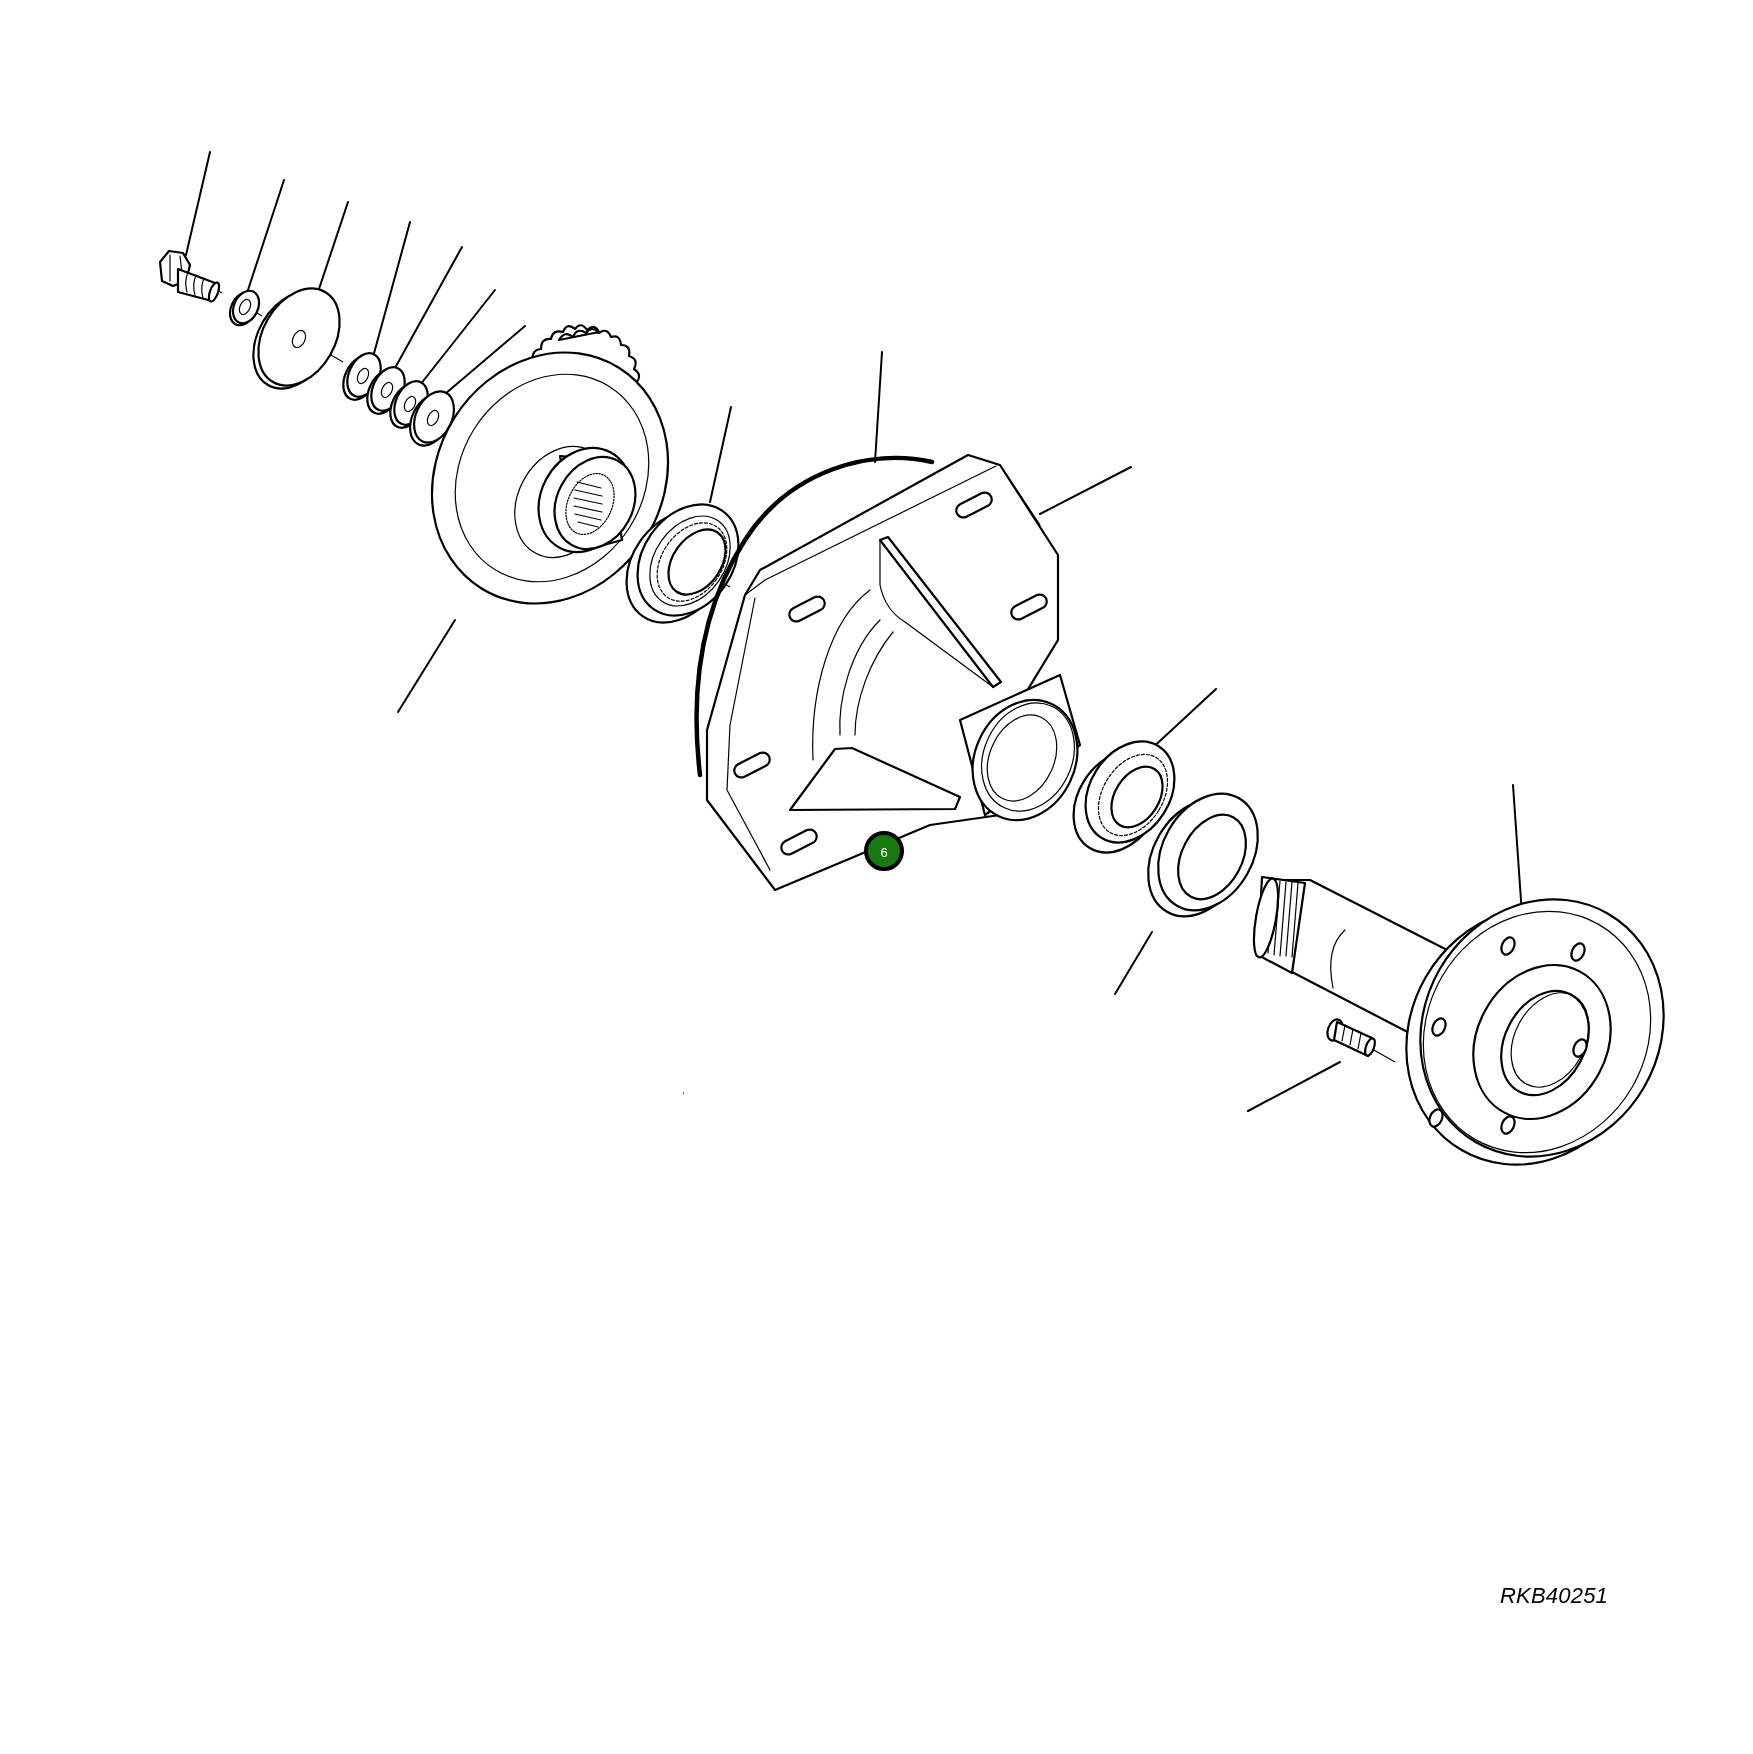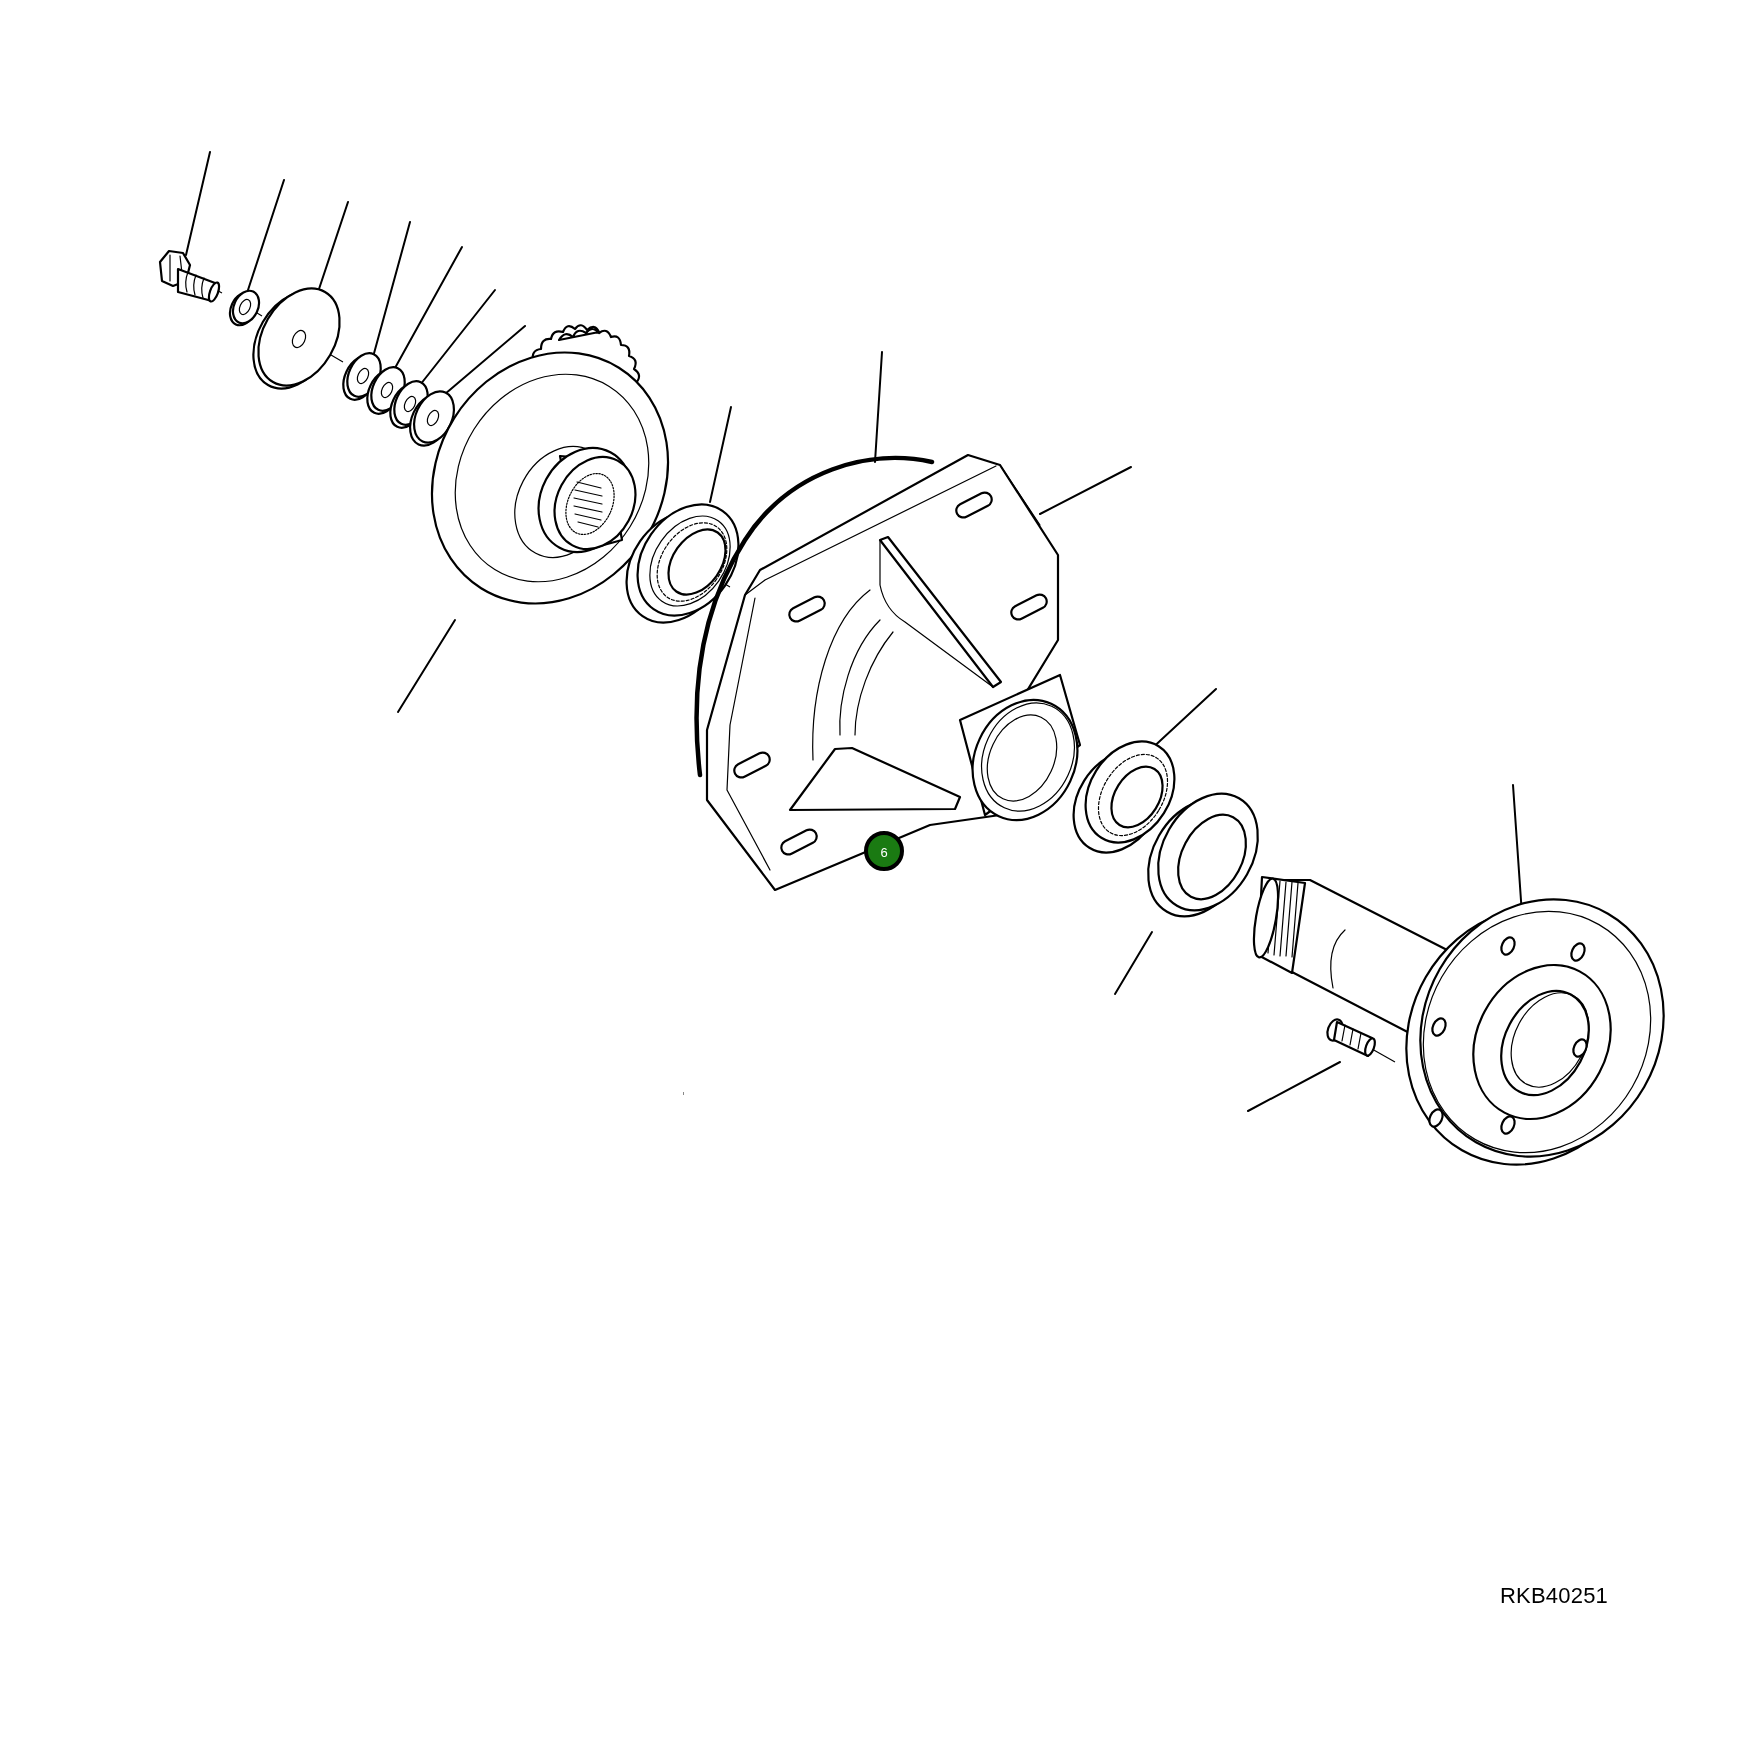--- a/index.html
+++ b/index.html
@@ -8,21 +8,21 @@
   .ln { fill: none; stroke: #000; stroke-width: 2.2; stroke-linecap: round; stroke-linejoin: round; }
   .thin { fill: none; stroke: #000; stroke-width: 1.2; stroke-linecap: round; stroke-linejoin: round; }
   .thick { fill: none; stroke: #000; stroke-width: 4.5; stroke-linecap: round; }
   .leader { fill: none; stroke: #000; stroke-width: 2; stroke-linecap: round; }
   .axis { fill: none; stroke: #000; stroke-width: 1.1; }
   .fillw { fill: #fff; }
   #callout { position: absolute; left: 864px; top: 831px; width: 40px; height: 40px; border-radius: 50%;
              background: #1a7a12; border: 4px solid #000; box-sizing: border-box; cursor: pointer;
              display: flex; align-items: center; justify-content: center; }
   #callout span { color: #fff; font-size: 13px; font-family: "Liberation Sans", sans-serif; line-height: 1; margin-top: 2px; }
-  #figure-id { position: absolute; left: 1500px; top: 1583px; font-size: 22px; color: #000; font-family: "Liberation Sans", sans-serif; letter-spacing: 0.2px; }
+  #figure-id { position: absolute; left: 1500px; top: 1583px; font-size: 22px; color: #000; font-family: "Liberation Sans", sans-serif; letter-spacing: 0.2px; font-style: italic; }
 </style>
 </head>
 <body>
 
 <svg id="diagram" viewBox="0 0 1753 1754" xmlns="http://www.w3.org/2000/svg">
 
   <g>
     <line class="leader" x1="210" y1="152" x2="186" y2="255"></line>
     <line class="leader" x1="284" y1="180" x2="248" y2="290"></line>
     <line class="leader" x1="348" y1="202" x2="317" y2="295"></line>

